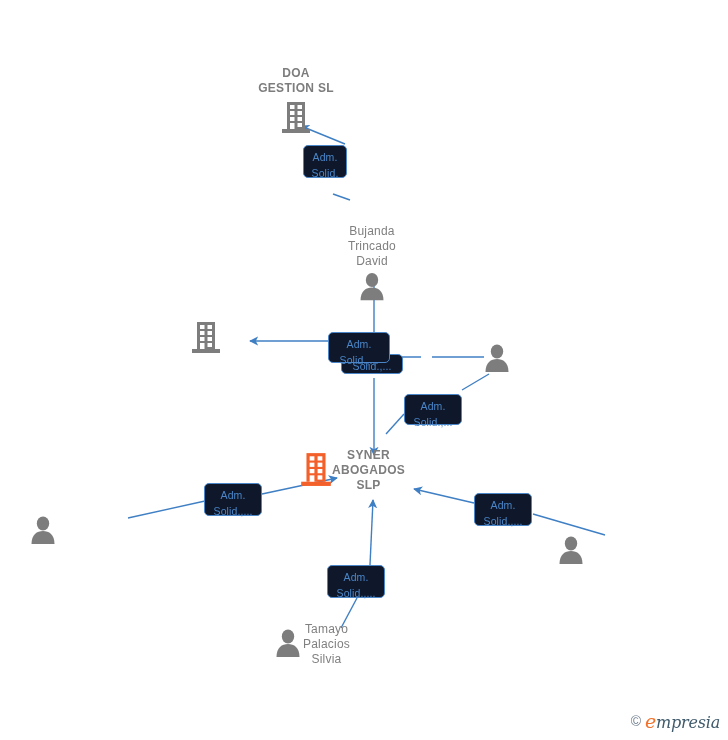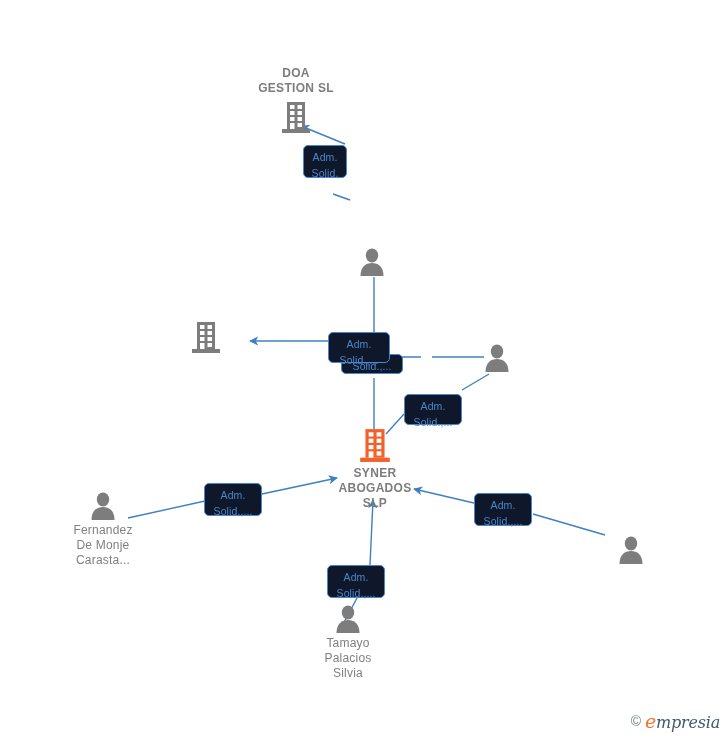--- a/index.html
+++ b/index.html
@@ -27,21 +27,21 @@
   }
   .node {
     position: absolute;
     width: 0;
     height: 0;
   }
   .node-inner {
     position: absolute;
     transform: translate(-50%, -50%);
     display: flex;
-    flex-direction: column;
+    flex-direction: row;
     align-items: center;
     width: 150px;
     left: 0;
     top: 0;
   }
   .node-icon {
     display: block;
     line-height: 0;
   }
   .node-label {
@@ -177,20 +177,23 @@
   </div>
 
   <div class="node" style="left:372px; top:262px;">
     <div class="node-inner label-above">
       <span class="node-icon">
         <svg width="30" height="28" viewBox="0 0 30 28" xmlns="http://www.w3.org/2000/svg">
           <ellipse cx="15" cy="7.5" rx="6.2" ry="7" fill="#7d7d7d"></ellipse>
           <path d="M 3.5 28 C 3.5 18.5 9 15 15 15 C 21 15 26.5 18.5 26.5 28 Z" fill="#7d7d7d"></path>
         </svg>
       </span>
+      <span class="node-label">Bujanda
+Trincado
+David</span>
     </div>
   </div>
 
   <div class="node" style="left:206px; top:337px;">
     <div class="node-inner label-above">
       <span class="node-icon">
         <svg width="30" height="34" viewBox="0 0 30 34" xmlns="http://www.w3.org/2000/svg">
           <rect x="6" y="2" width="18" height="27" fill="#7d7d7d"></rect>
           <rect x="1" y="29" width="28" height="4" fill="#7d7d7d"></rect>
           <rect x="9" y="5" width="4.5" height="4" fill="#ffffff"></rect>
@@ -240,23 +243,20 @@
   </div>
 
   <div class="node" style="left:103px; top:530px;">
     <div class="node-inner">
       <span class="node-icon">
         <svg width="30" height="28" viewBox="0 0 30 28" xmlns="http://www.w3.org/2000/svg">
           <ellipse cx="15" cy="7.5" rx="6.2" ry="7" fill="#7d7d7d"></ellipse>
           <path d="M 3.5 28 C 3.5 18.5 9 15 15 15 C 21 15 26.5 18.5 26.5 28 Z" fill="#7d7d7d"></path>
         </svg>
       </span>
-      <span class="node-label">Fernandez
-De Monje
-Carasta...</span>
     </div>
   </div>
 
   <div class="node" style="left:631px; top:550px;">
     <div class="node-inner">
       <span class="node-icon">
         <svg width="30" height="28" viewBox="0 0 30 28" xmlns="http://www.w3.org/2000/svg">
           <ellipse cx="15" cy="7.5" rx="6.2" ry="7" fill="#7d7d7d"></ellipse>
           <path d="M 3.5 28 C 3.5 18.5 9 15 15 15 C 21 15 26.5 18.5 26.5 28 Z" fill="#7d7d7d"></path>
         </svg>

